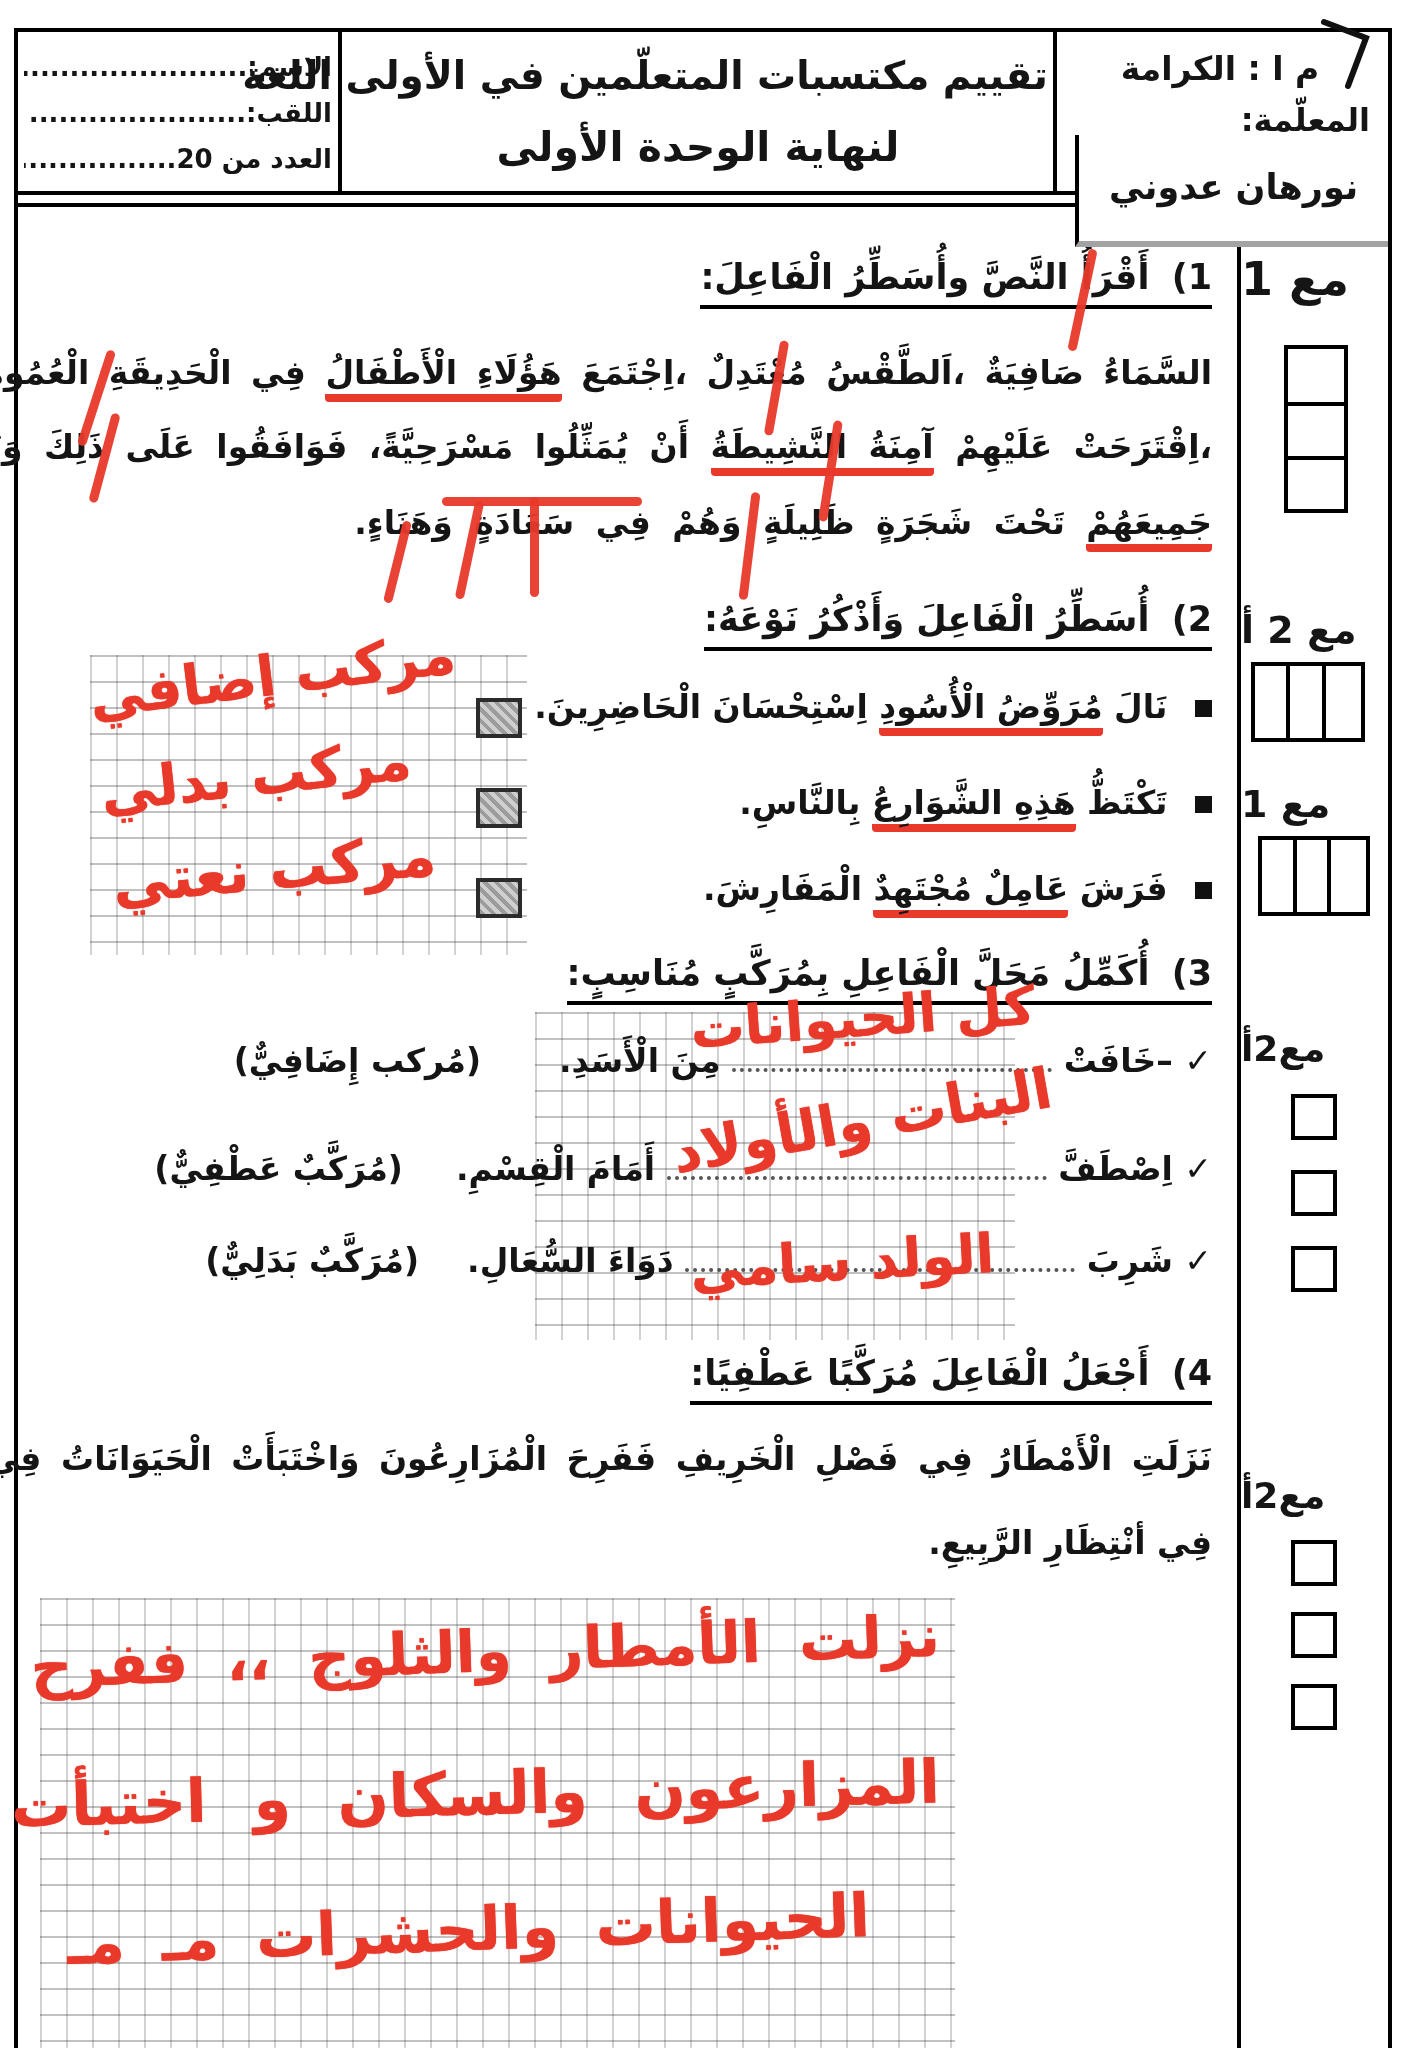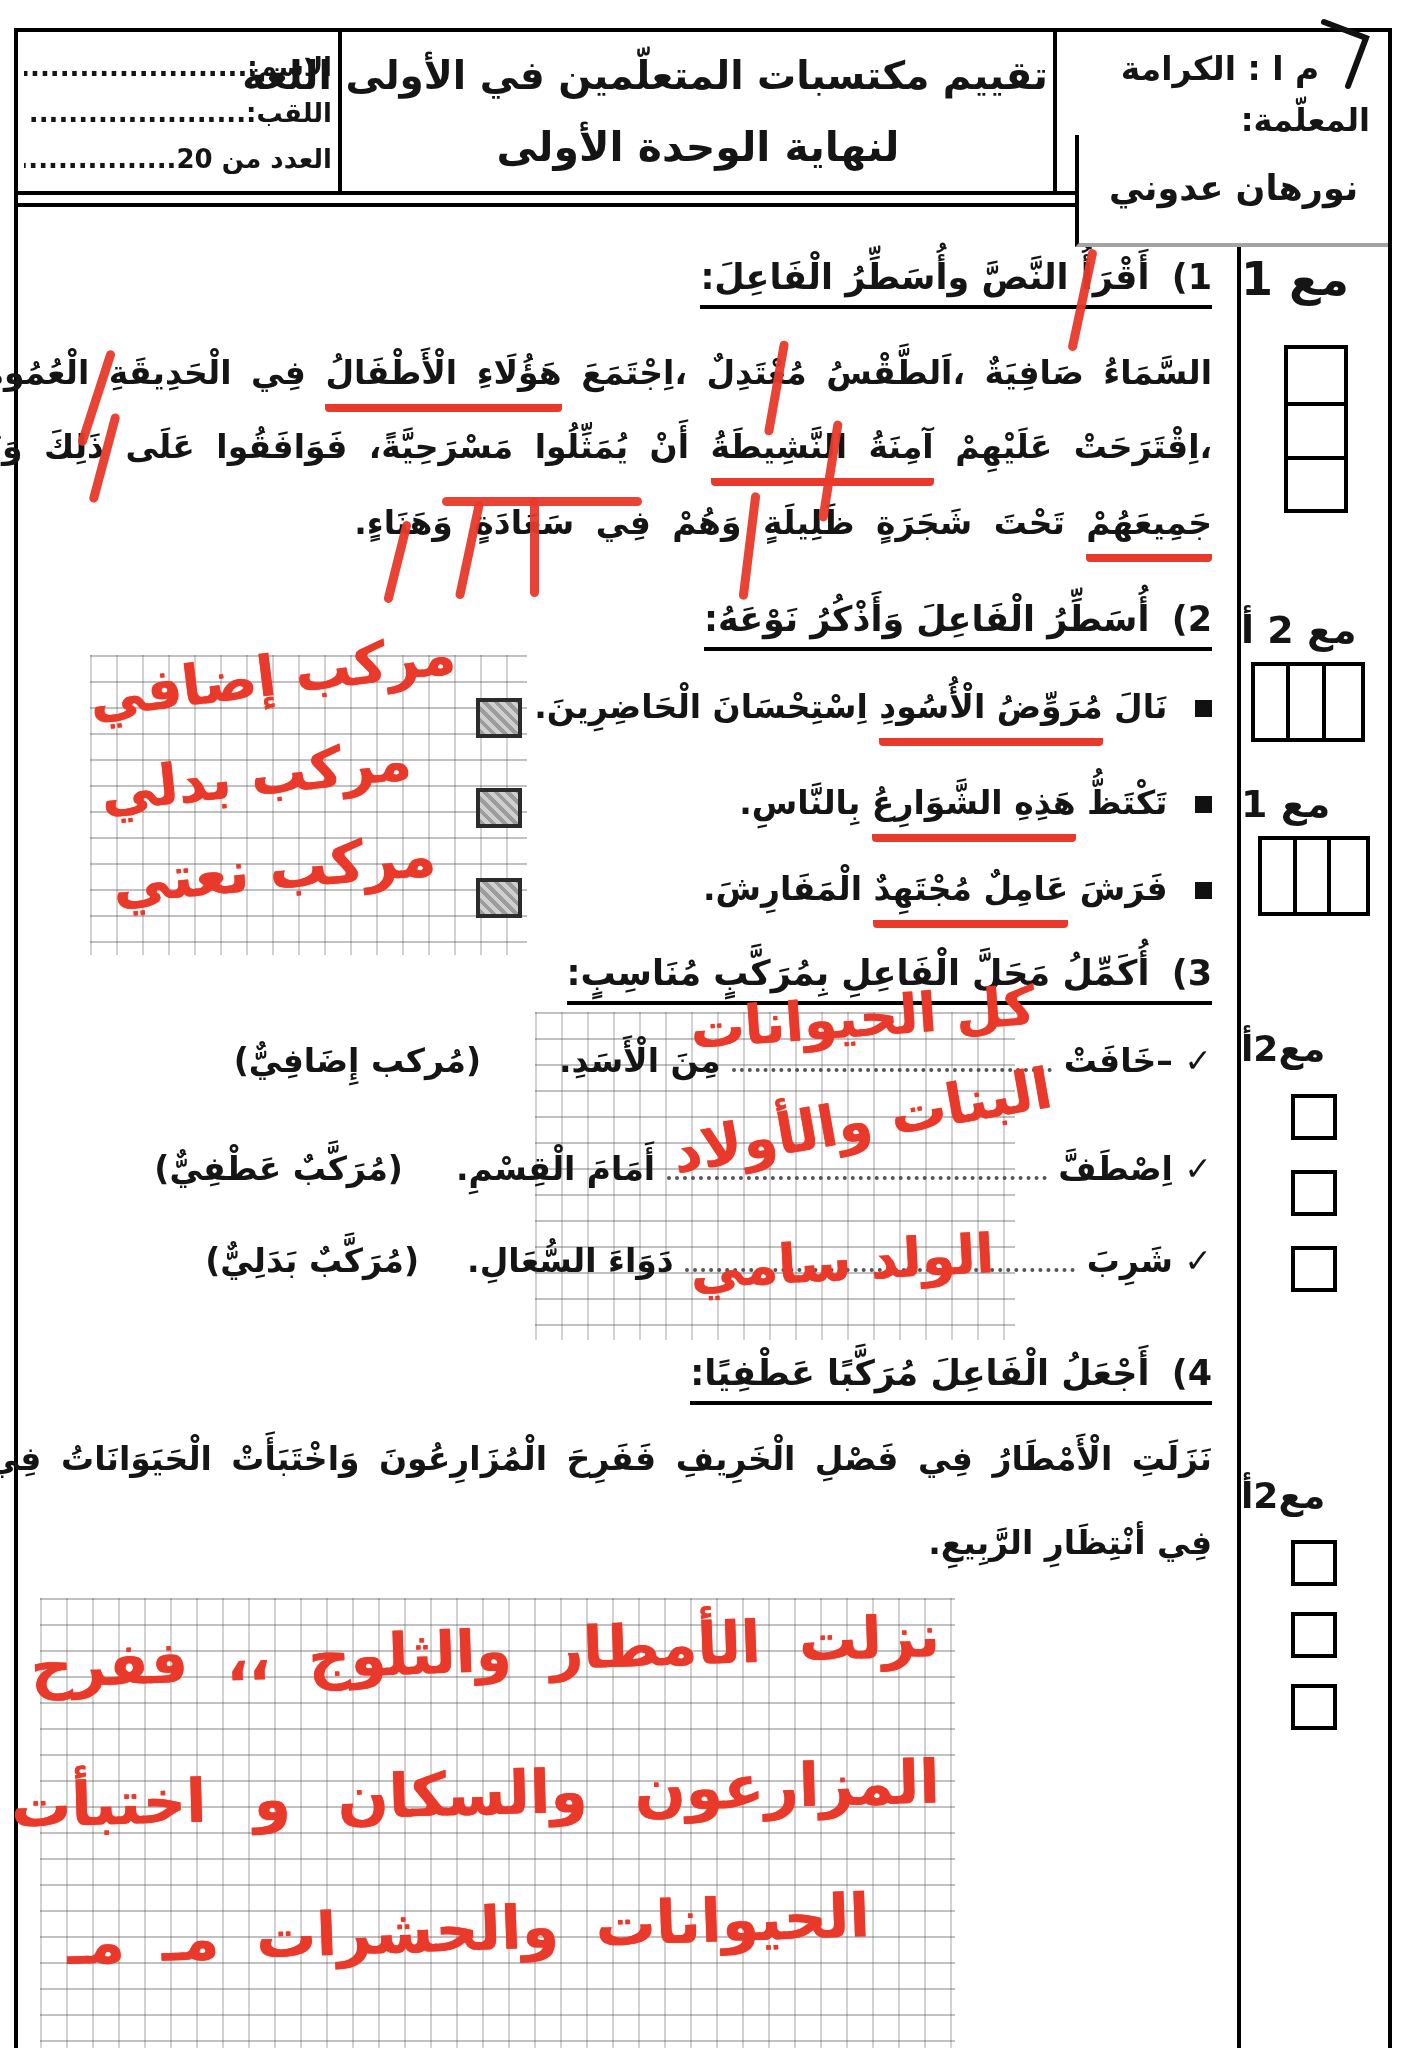--- a/index.html
+++ b/index.html
@@ -4,21 +4,21 @@
 <style>
   :root{ --red:#e8392b; --ink:#151515; }
   *{ box-sizing:border-box; margin:0; padding:0; }
   body{ width:1402px; height:2048px; background:#fff; position:relative; overflow:hidden;
         font-family:"DejaVu Sans", sans-serif; color:var(--ink); }
   .abs{ position:absolute; }
   .txt{ font-weight:bold; white-space:nowrap; color:var(--ink); line-height:1.25; }
   .heading{ font-size:35px; border-bottom:4px solid #000; padding-bottom:5px; }
   .body-line{ font-size:33px; }
   .qnum{ margin-left:10px; }
-  .ru{ border-bottom:8px solid var(--red); padding-bottom:12px; border-radius:4px; }
+  .ru{ border-bottom:8px solid var(--red); padding-bottom:2px; border-radius:4px; }
   .blank{ display:inline-block; height:0.9em; border-bottom:4px dotted #555; vertical-align:baseline; }
   .gap{ display:inline-block; }
   .hw{ position:absolute; color:var(--red); font-weight:bold; white-space:nowrap;
        text-shadow:0 0 1px var(--red); letter-spacing:1px; line-height:1.1; }
   .slash{ position:absolute; width:9px; background:var(--red); border-radius:6px; opacity:.95; }
   .rbar{ position:absolute; background:var(--red); border-radius:6px; opacity:.95; }
   .line-v{ position:absolute; background:#000; }
   .line-h{ position:absolute; background:#000; }
   .grid-patch{ position:absolute;
      background-image:
@@ -43,21 +43,21 @@
 <svg class="abs" style="left:1318px; top:12px;" width="80" height="80" viewBox="0 0 80 80">
   <path d="M6 10 L48 26 L30 74" fill="none" stroke="#111" stroke-width="6" stroke-linecap="round"></path>
 </svg>
 
 <div class="line-h" style="left:14px; top:191px; width:1378px; height:4px;"></div>
 <div class="line-v" style="left:338px; top:28px; width:4px; height:167px;"></div>
 <div class="line-v" style="left:1053px; top:28px; width:4px; height:167px;"></div>
 
 <div class="abs txt" style="left:1070px; top:48px; width:300px; font-size:33px; text-align:center;">م ا : الكرامة</div>
 <div class="abs txt" style="left:1090px; top:100px; width:280px; font-size:32px; ">المعلّمة:</div>
-<div class="abs center" style="left:1075px; top:135px; width:313px; height:112px; border-left:4px solid #000; border-bottom:4px solid #a3a3a3; background:#fff; z-index:6;">
+<div class="abs center" style="left:1075px; top:135px; width:313px; height:112px; border-left:4px solid #000; border-bottom:6px solid #a3a3a3; background:#fff; z-index:6;">
   <span class="txt" style="font-size:35px;">نورهان عدوني</span>
 </div>
 
 <div class="abs txt" style="left:348px; top:52px; width:700px; font-size:39px; text-align:center;">تقييم مكتسبات المتعلّمين في الأولى اللغة</div>
 <div class="abs txt" style="left:348px; top:122px; width:700px; font-size:41px; text-align:center;">لنهاية الوحدة الأولى</div>
 
 <div class="abs" style="left:24px; top:52px; width:308px; font-size:26px; font-weight:bold; direction:rtl; white-space:nowrap; overflow:hidden;">
   <span>الاسم:</span><span>........................</span>
 </div>
 <div class="abs" style="left:24px; top:98px; width:308px; font-size:26px; font-weight:bold; direction:rtl; white-space:nowrap; overflow:hidden;">

